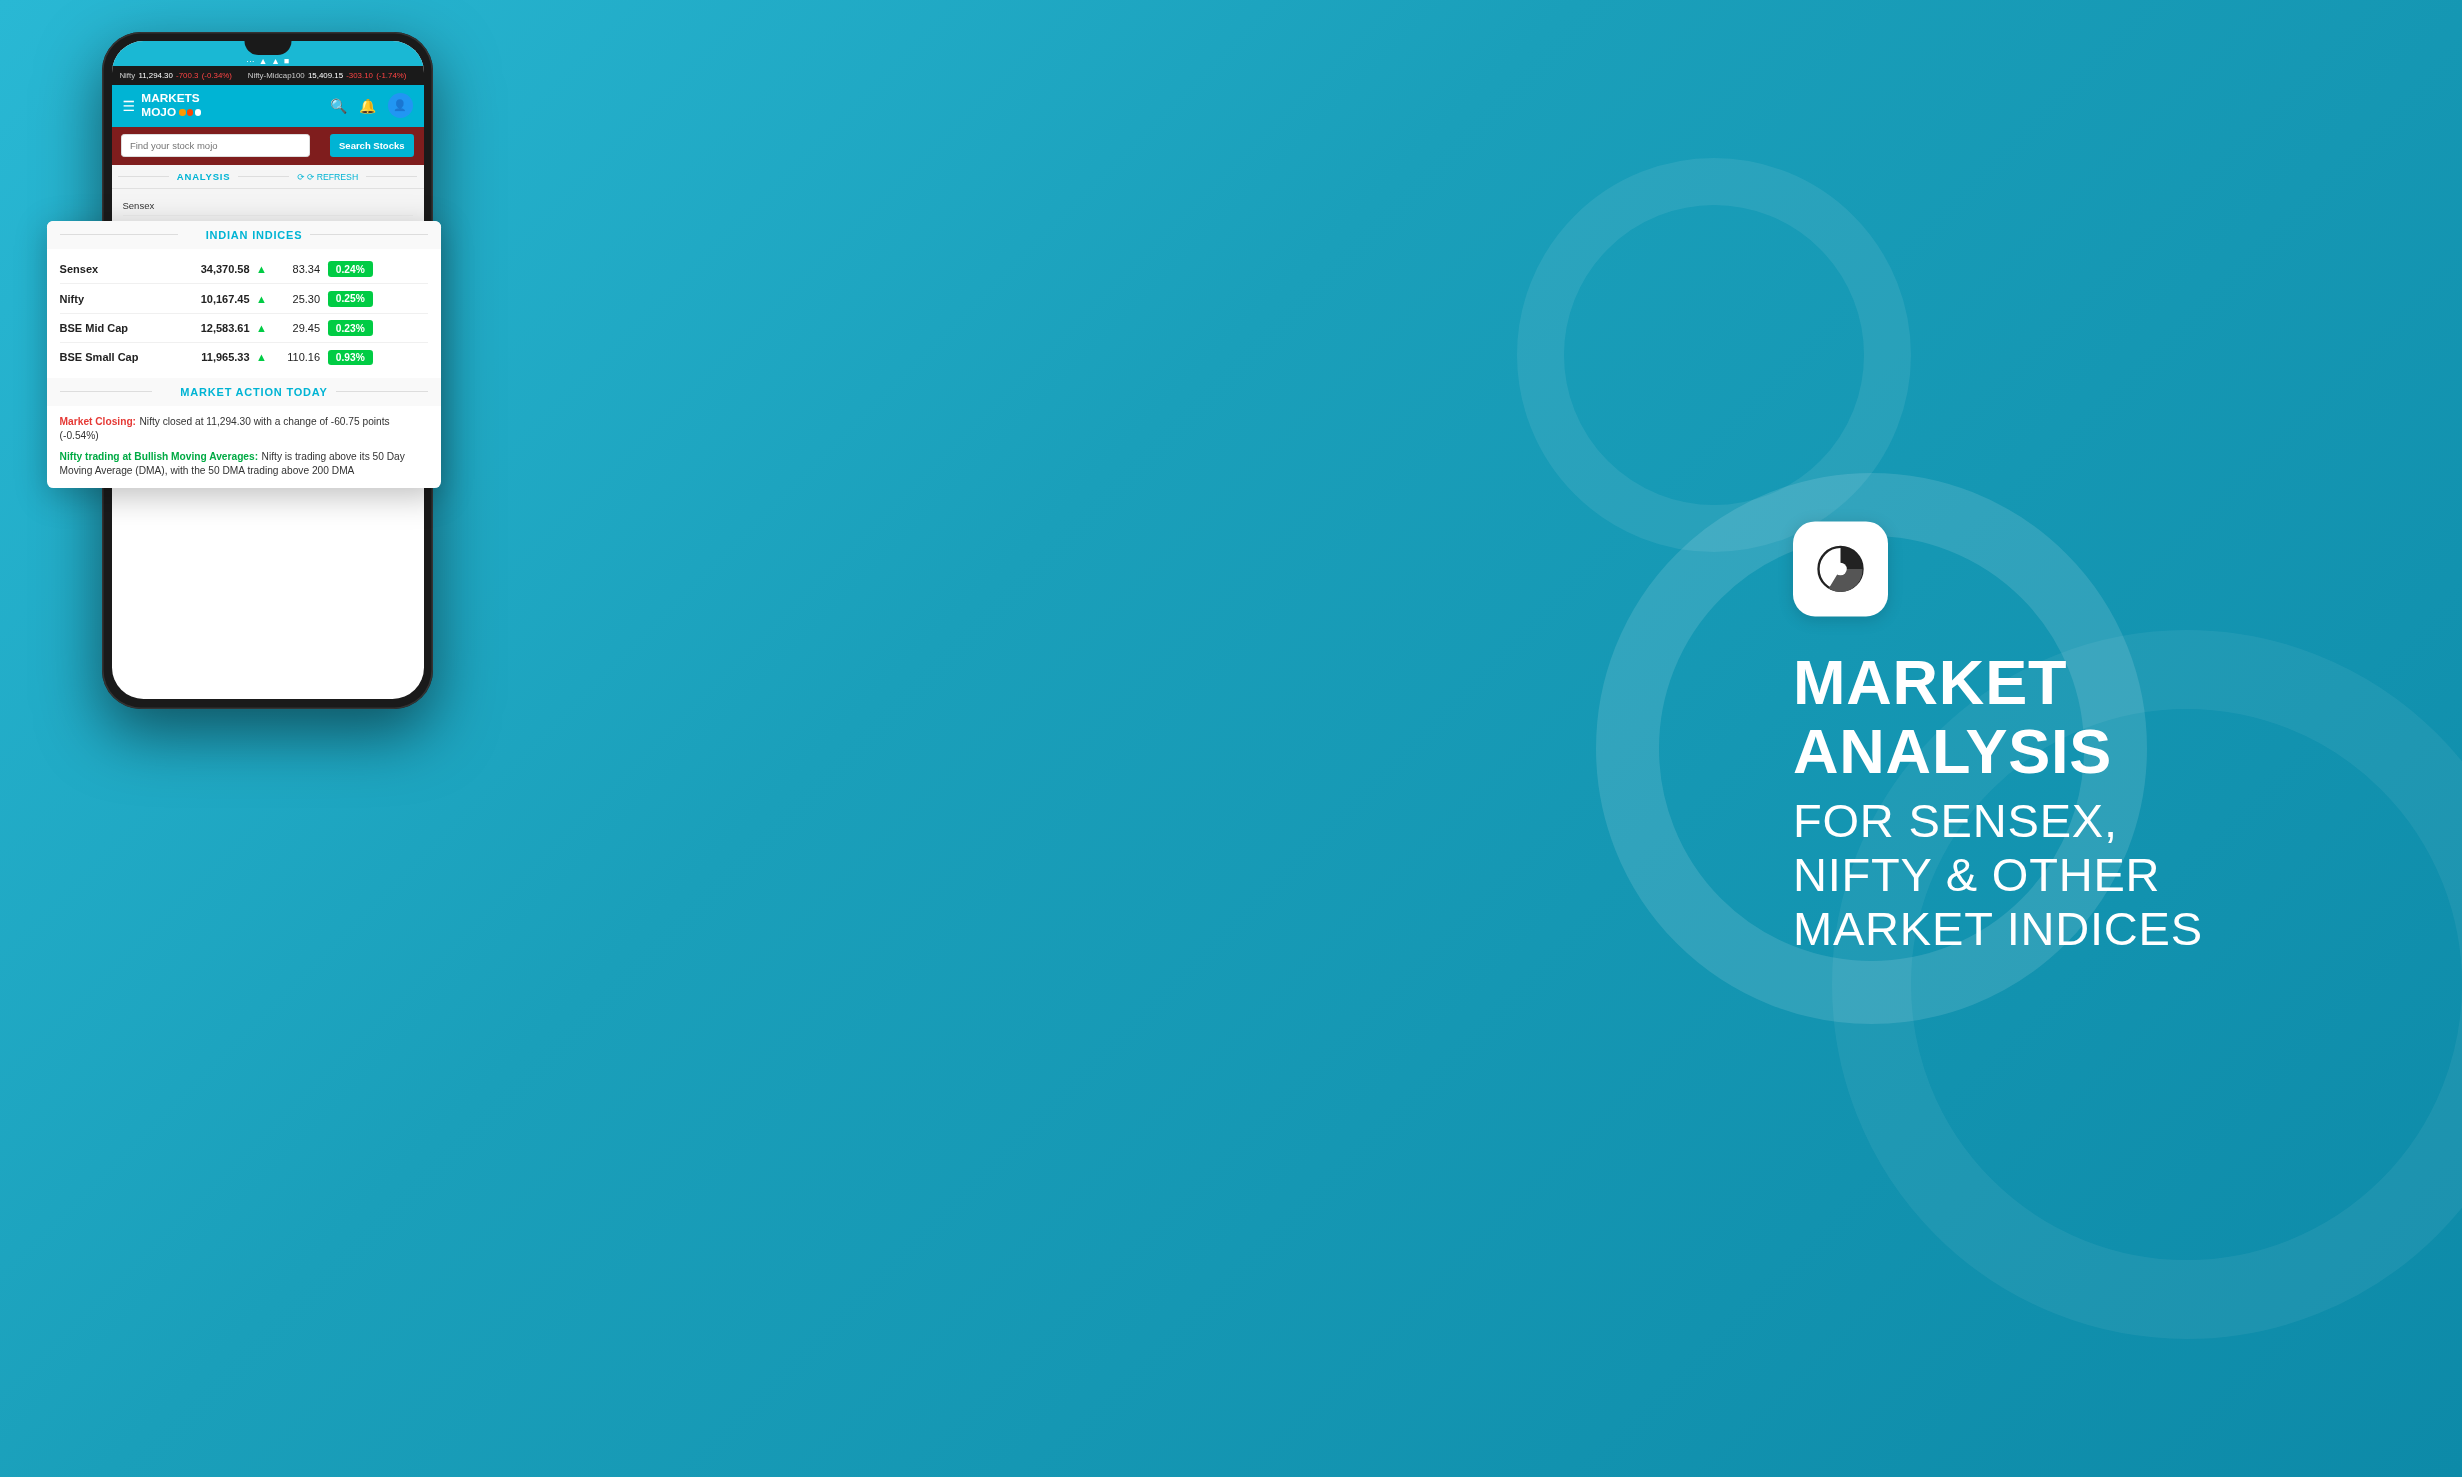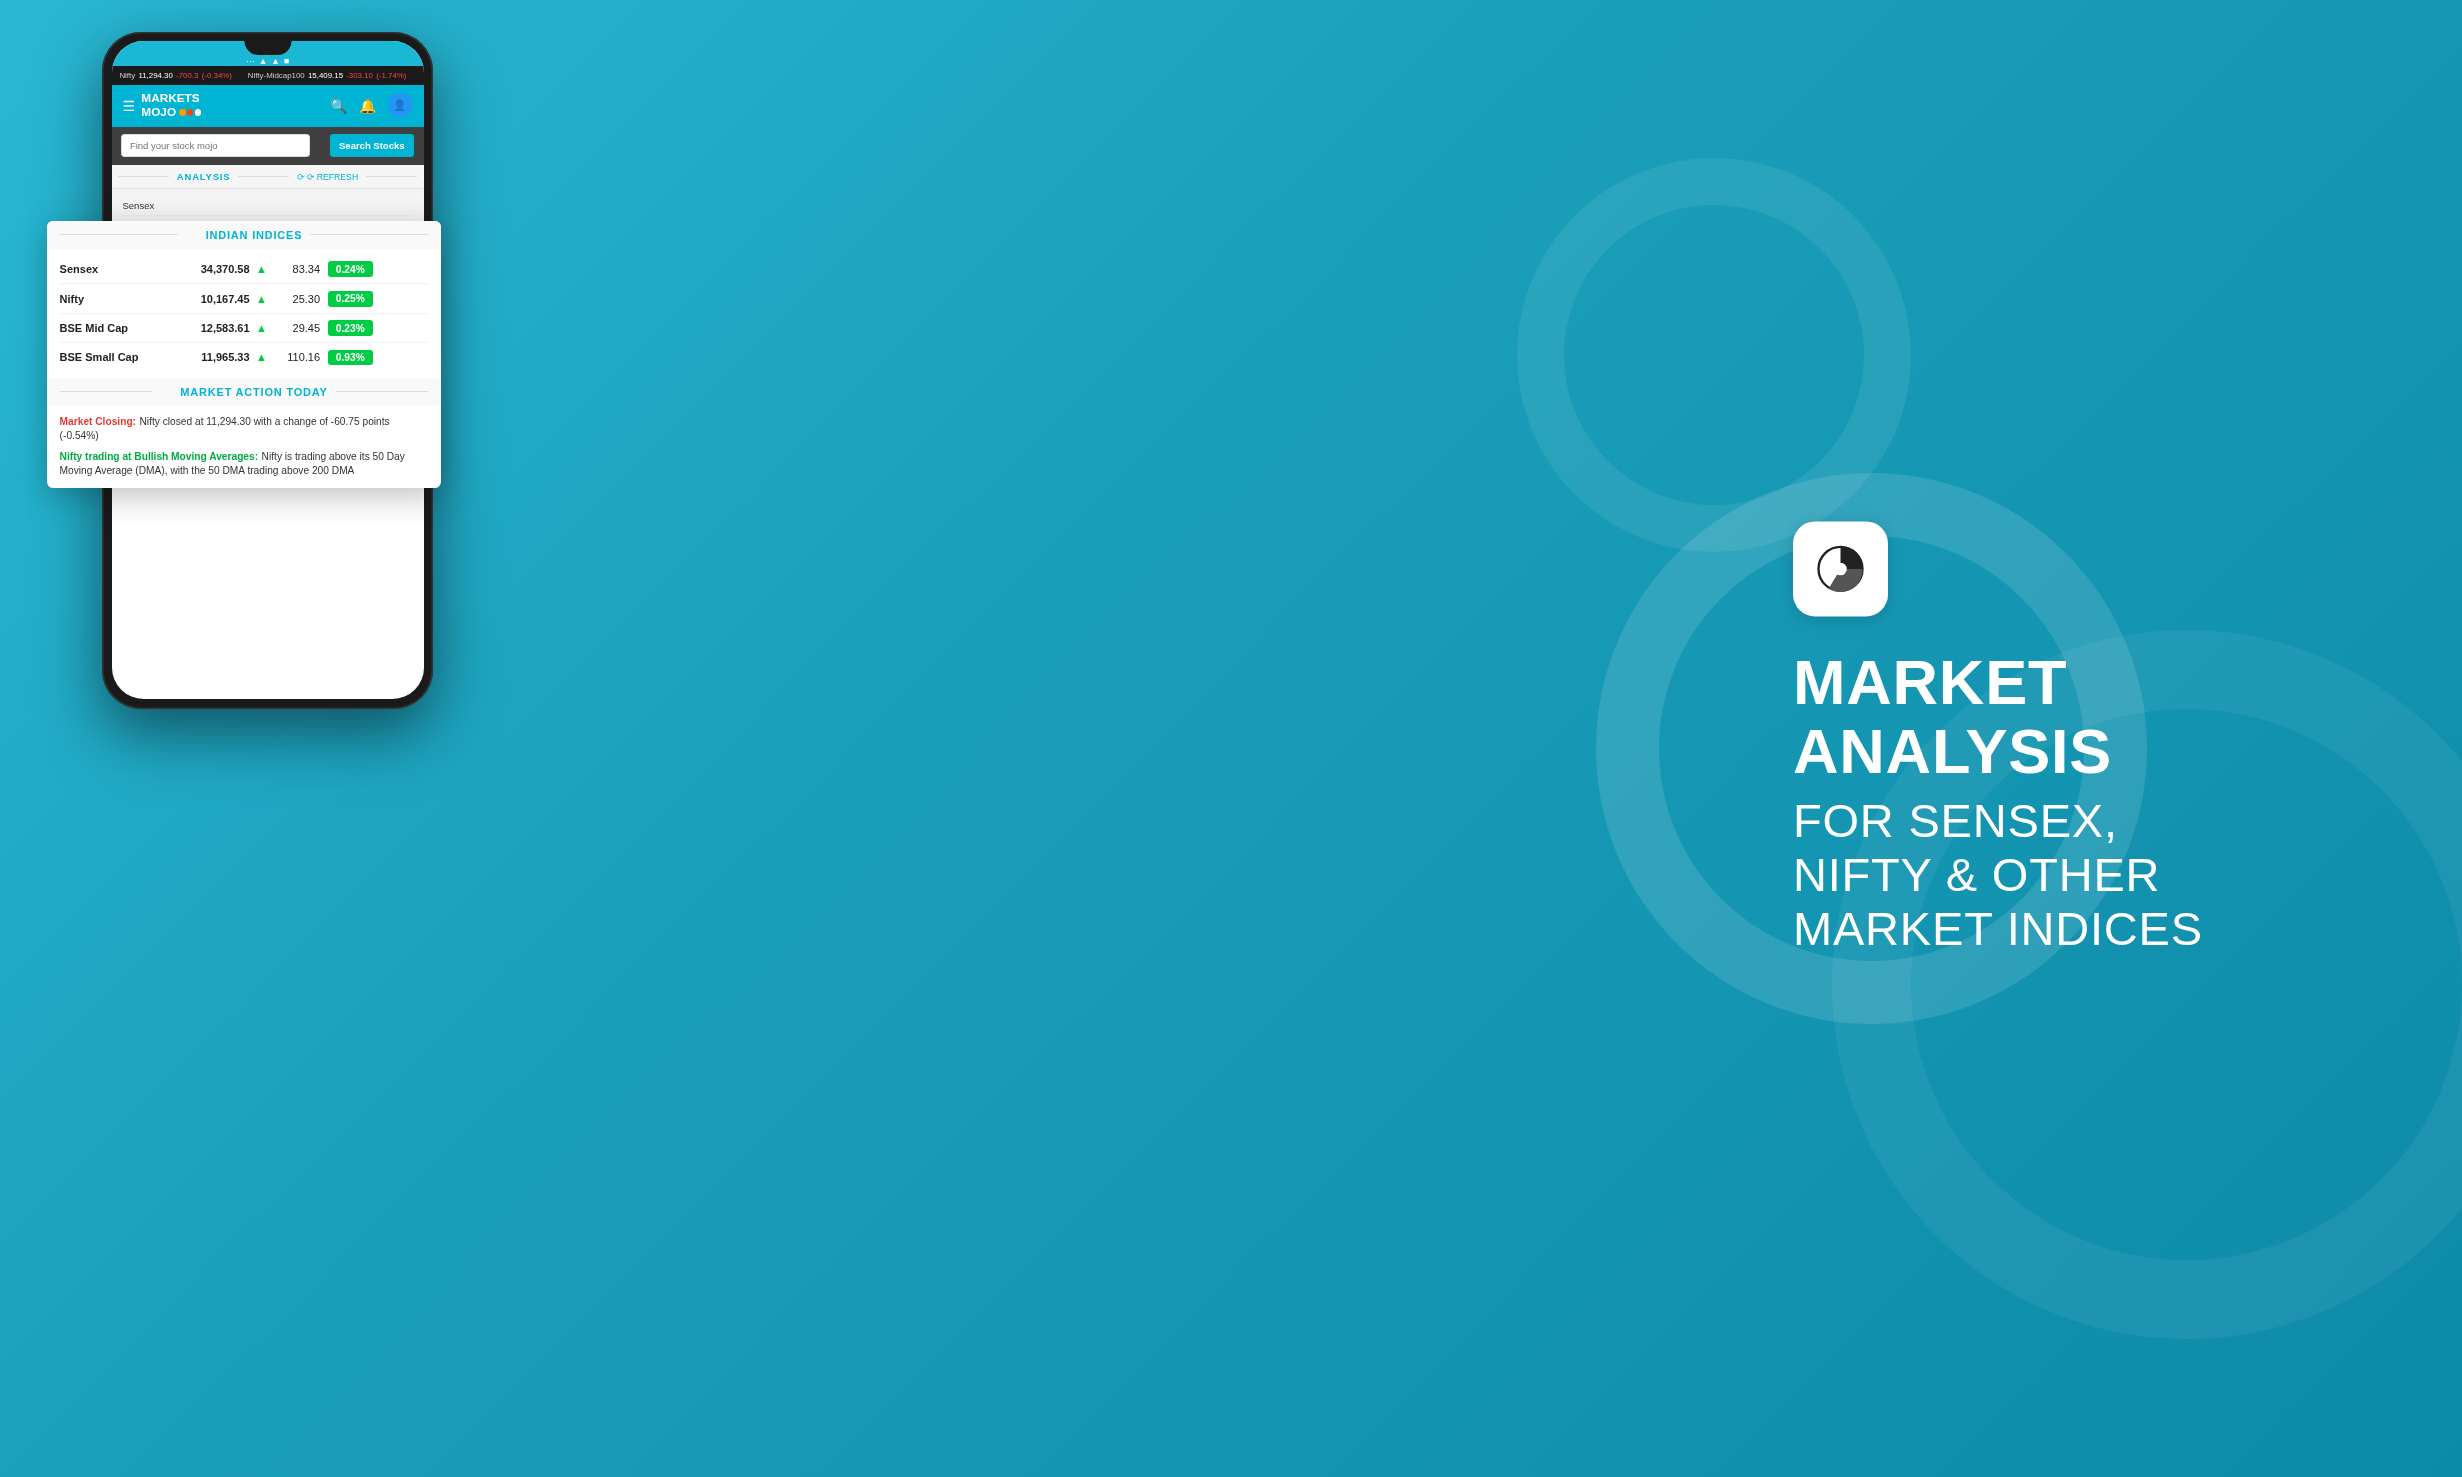--- a/index.html
+++ b/index.html
@@ -177,21 +177,21 @@
       border-radius: 50%;
       display: flex;
       align-items: center;
       justify-content: center;
       color: #fff;
       font-size: 11px;
     }
 
     
     .search-bar {
-      background: #404040;
+      background: #7f1d1d;
       padding: 7.9px 9.5px;
       display: flex;
       gap: 20px;
     }
     .search-input {
       flex: 1;
       border: 0.8px solid #ddd;
       border-radius: 3.2px;
       padding: 4.7px 7.9px;
       font-size: 9.5px;

